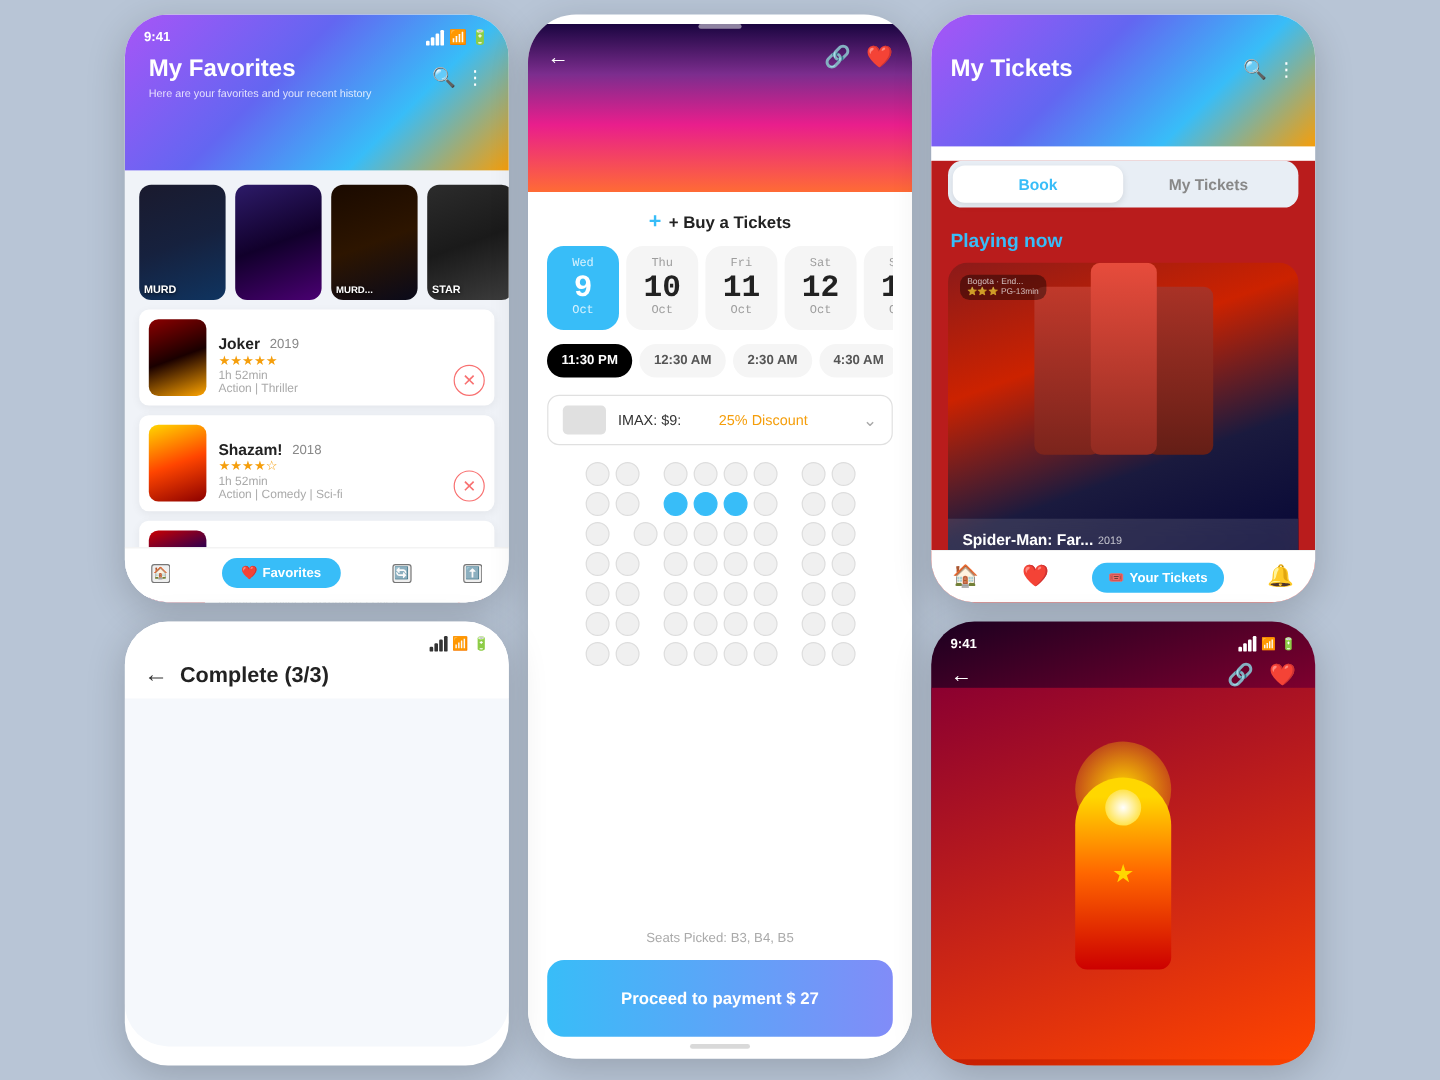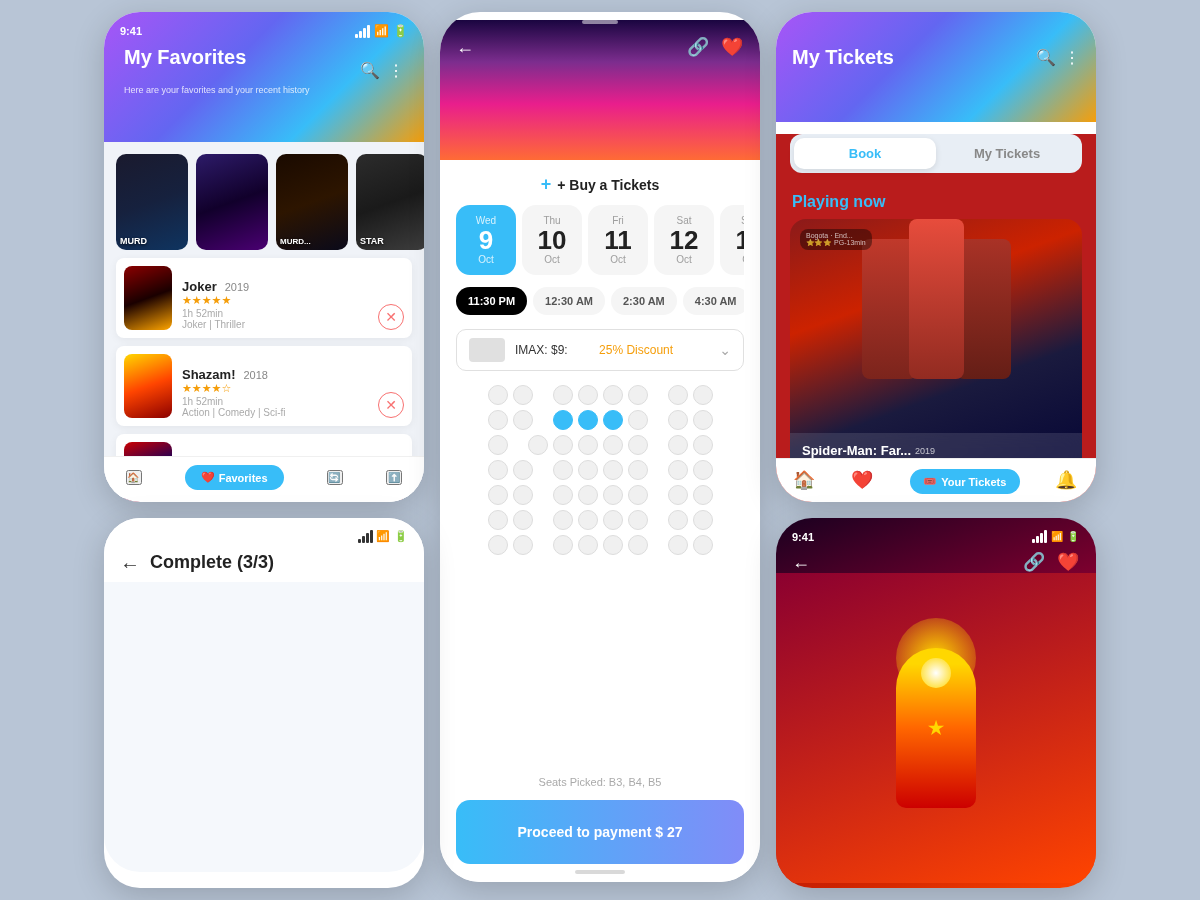--- a/index.html
+++ b/index.html
@@ -81,21 +81,21 @@
 
     .phone1-title {
       color: white;
       font-size: 20px;
       font-weight: 700;
     }
 
     .phone1-subtitle {
       color: rgba(255,255,255,0.8);
       font-size: 9px;
-      margin-top: 16px;
+      margin-top: 4px;
     }
 
     .icon-btn {
       color: white;
       font-size: 16px;
       background: none;
       border: none;
       cursor: pointer;
     }
 
@@ -276,20 +276,21 @@
       align-items: center;
       justify-content: center;
       gap: 6px;
     }
 
     .date-selector {
       display: flex;
       gap: 6px;
       margin-bottom: 12px;
       overflow-x: auto;
+      font-family: Liberation Mono, monospace;
     }
 
     .date-pill {
       flex-shrink: 0;
       width: 60px;
       height: 70px;
       border-radius: 14px;
       display: flex;
       flex-direction: column;
       align-items: center;
@@ -709,21 +710,21 @@
       <div class="movie-list">
         <div class="movie-list-item">
           <div class="movie-list-poster poster-joker"></div>
           <div class="movie-info">
             <div class="flex-row gap-4">
               <span class="movie-name">Joker</span>
               <span class="movie-year">2019</span>
             </div>
             <div class="stars">★★★★★</div>
             <div class="movie-meta">1h 52min</div>
-            <div class="movie-genre">Joker | Thriller</div>
+            <div class="movie-genre">Action | Thriller</div>
           </div>
           <button class="remove-btn">✕</button>
         </div>
         <div class="movie-list-item">
           <div class="movie-list-poster poster-shazam"></div>
           <div class="movie-info">
             <div class="flex-row gap-4">
               <span class="movie-name">Shazam!</span>
               <span class="movie-year">2018</span>
             </div>

